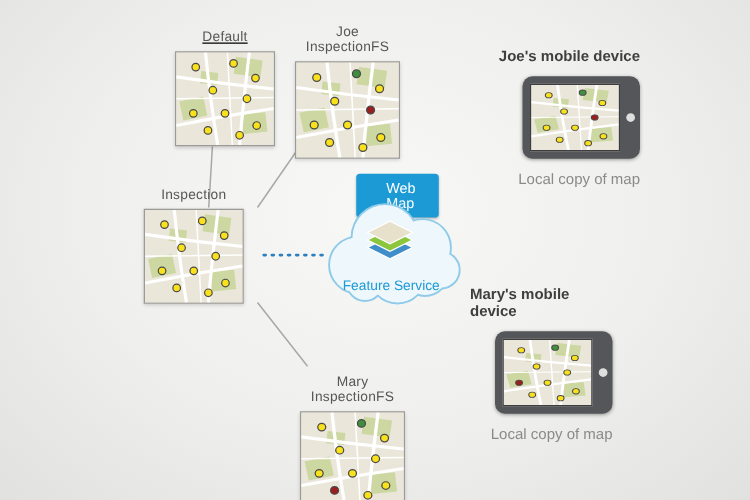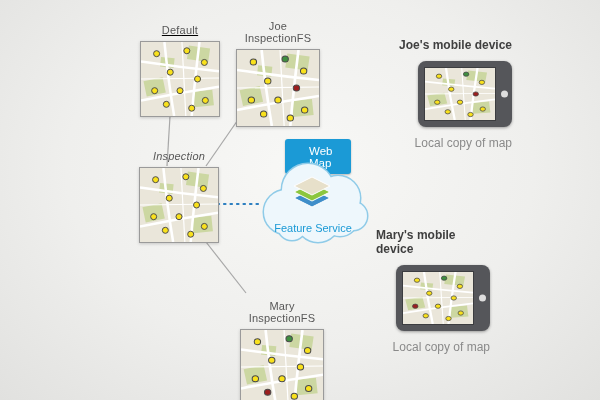--- a/index.html
+++ b/index.html
@@ -120,21 +120,21 @@
           <circle cx="58" cy="38" r="3.1" fill="#9c1f1f" stroke="#4a4a4a" stroke-width="1"></circle>
           <circle cx="14" cy="50" r="3.1" fill="#f9e11c" stroke="#4a4a4a" stroke-width="1"></circle>
           <circle cx="40" cy="50" r="3.1" fill="#f9e11c" stroke="#4a4a4a" stroke-width="1"></circle>
           <circle cx="66" cy="60" r="3.1" fill="#f9e11c" stroke="#4a4a4a" stroke-width="1"></circle>
           <circle cx="26" cy="64" r="3.1" fill="#f9e11c" stroke="#4a4a4a" stroke-width="1"></circle>
           <circle cx="52" cy="68" r="3.1" fill="#f9e11c" stroke="#4a4a4a" stroke-width="1"></circle>
         </svg>
       </div>
   </div>
 
-  <div class="map-node" style="left:139px; top:150px; width:80px;font-style:italic;">
+  <div class="map-node" style="left:115px; top:150px; width:80px;">
     <div class="map-label">Inspection</div>
     <div class="map-frame map-slot" style="width:80px;height:76px;">
         <svg viewBox="0 0 80 76" preserveAspectRatio="none">
           <rect width="80" height="76" fill="#eae6da"></rect>
           <rect x="4" y="38" width="20" height="16" fill="#ccd7a2" transform="rotate(-12 14 46)"></rect>
           <rect x="48" y="5" width="22" height="14" fill="#ccd7a2" transform="rotate(8 59 12)"></rect>
           <rect x="54" y="50" width="20" height="16" fill="#ccd7a2" transform="rotate(-6 64 58)"></rect>
           <rect x="20" y="16" width="14" height="10" fill="#ccd7a2" transform="rotate(6 27 21)"></rect>
           <path d="M0,20 Q40,26 80,30" stroke="#ffffff" stroke-width="2.6" fill="none"></path>
           <path d="M0,60 Q40,52 80,46" stroke="#ffffff" stroke-width="2.6" fill="none"></path>

